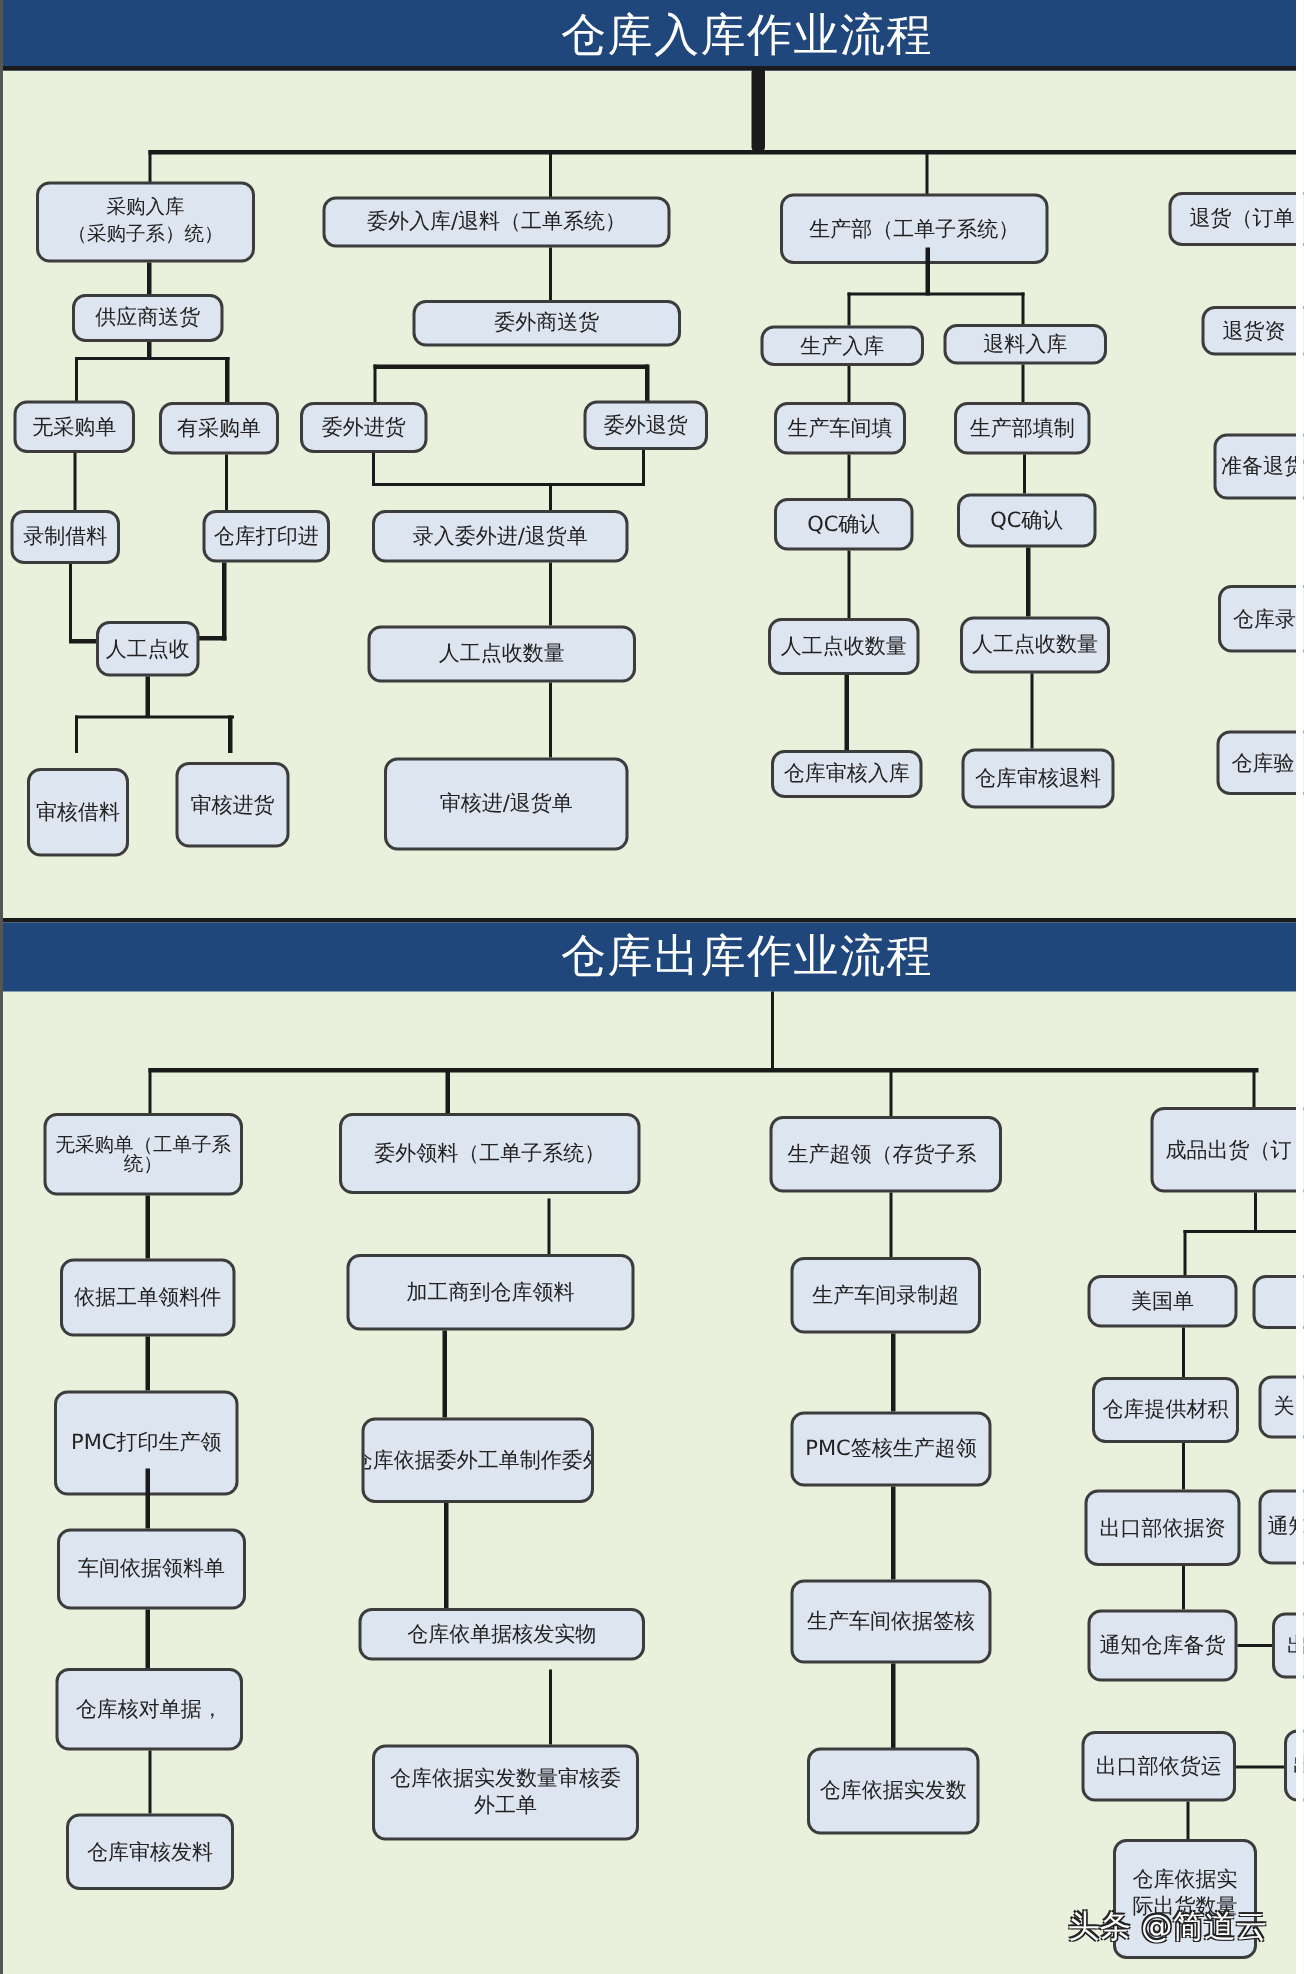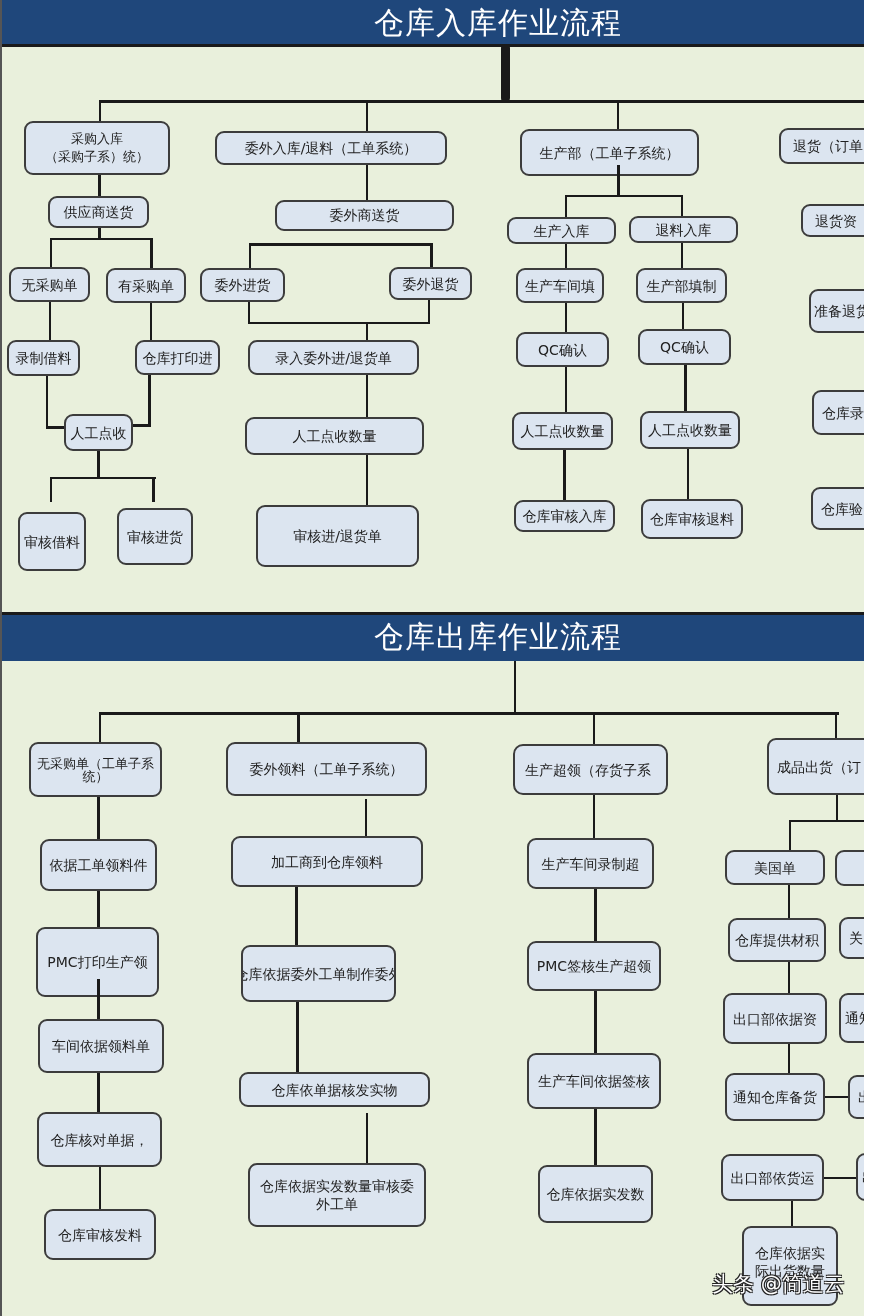--- a/index.html
+++ b/index.html
@@ -140,21 +140,21 @@
   <div class="box" style="left:224px;top:742px;width:201px;height:54px;">委外领料（工单子系统）</div>
   <div class="ln" style="left:363px;top:799px;width:2px;height:37px;"></div>
   <div class="box" style="left:229px;top:836px;width:192px;height:51px;">加工商到仓库领料</div>
   <div class="ln" style="left:293px;top:887px;width:3px;height:58px;"></div>
   <div class="box" style="left:239px;top:945px;width:155px;height:57px;">仓库依据委外工单制作委外</div>
   <div class="ln" style="left:294px;top:1002px;width:3px;height:70px;"></div>
   <div class="box" style="left:237px;top:1072px;width:191px;height:35px;">仓库依单据核发实物</div>
   <div class="ln" style="left:364px;top:1113px;width:2px;height:50px;"></div>
   <div class="box wrap" style="left:246px;top:1163px;width:178px;height:64px;">仓库依据实发数量审核委外工单</div>
 
-  <div class="box" style="left:511px;top:744px;width:155px;height:51px;justify-content:flex-start;padding-left:10px;border-radius:10px;">生产超领（存货子系</div>
+  <div class="box" style="left:511px;top:744px;width:155px;height:51px;justify-content:flex-start;padding-left:10px;">生产超领（存货子系</div>
   <div class="ln" style="left:591px;top:795px;width:2px;height:44px;"></div>
   <div class="box" style="left:525px;top:838px;width:127px;height:51px;text-align:right;">生产车间录制超</div>
   <div class="ln" style="left:592px;top:889px;width:3px;height:52px;"></div>
   <div class="box" style="left:525px;top:941px;width:134px;height:50px;">PMC签核生产超领</div>
   <div class="ln" style="left:592px;top:991px;width:3px;height:62px;"></div>
   <div class="box" style="left:525px;top:1053px;width:134px;height:56px;">生产车间依据签核</div>
   <div class="ln" style="left:592px;top:1109px;width:3px;height:57px;"></div>
   <div class="box" style="left:536px;top:1165px;width:115px;height:58px;">仓库依据实发数</div>
 
   <div class="box clip" style="left:765px;top:738px;width:110px;height:57px;padding-left:8px;">成品出货（订</div>

